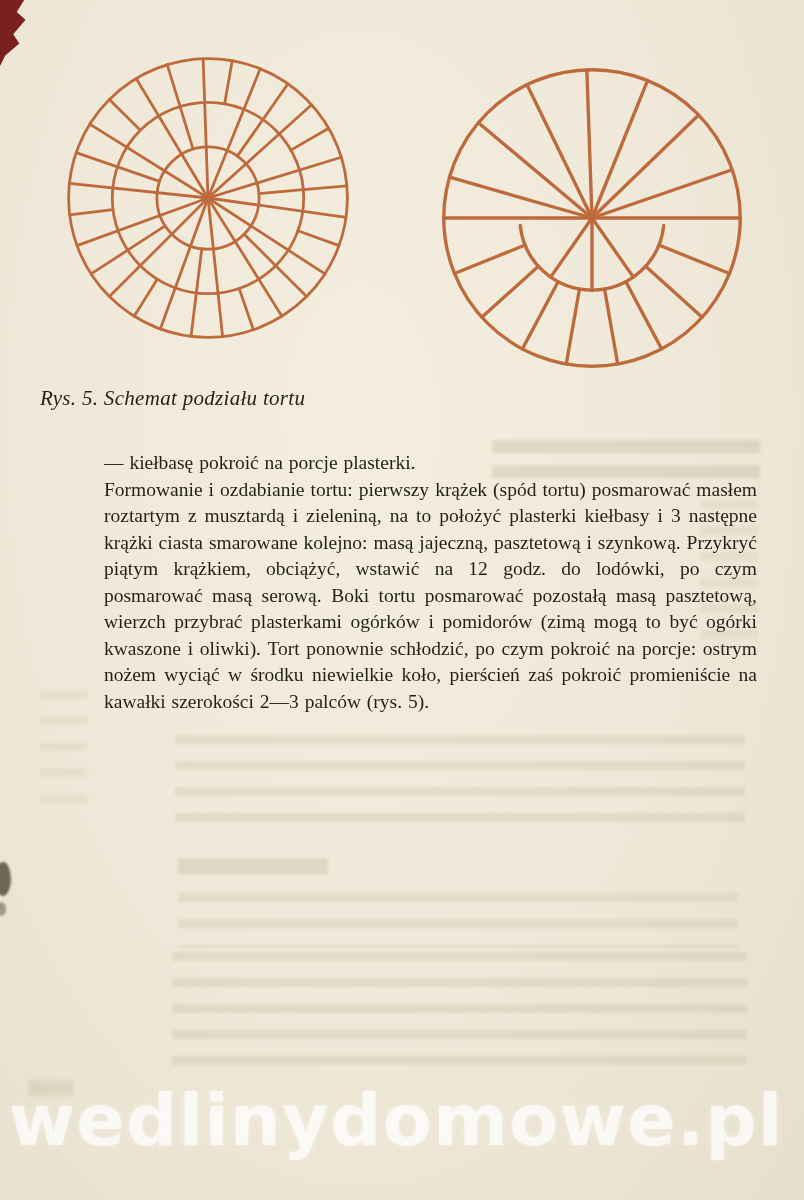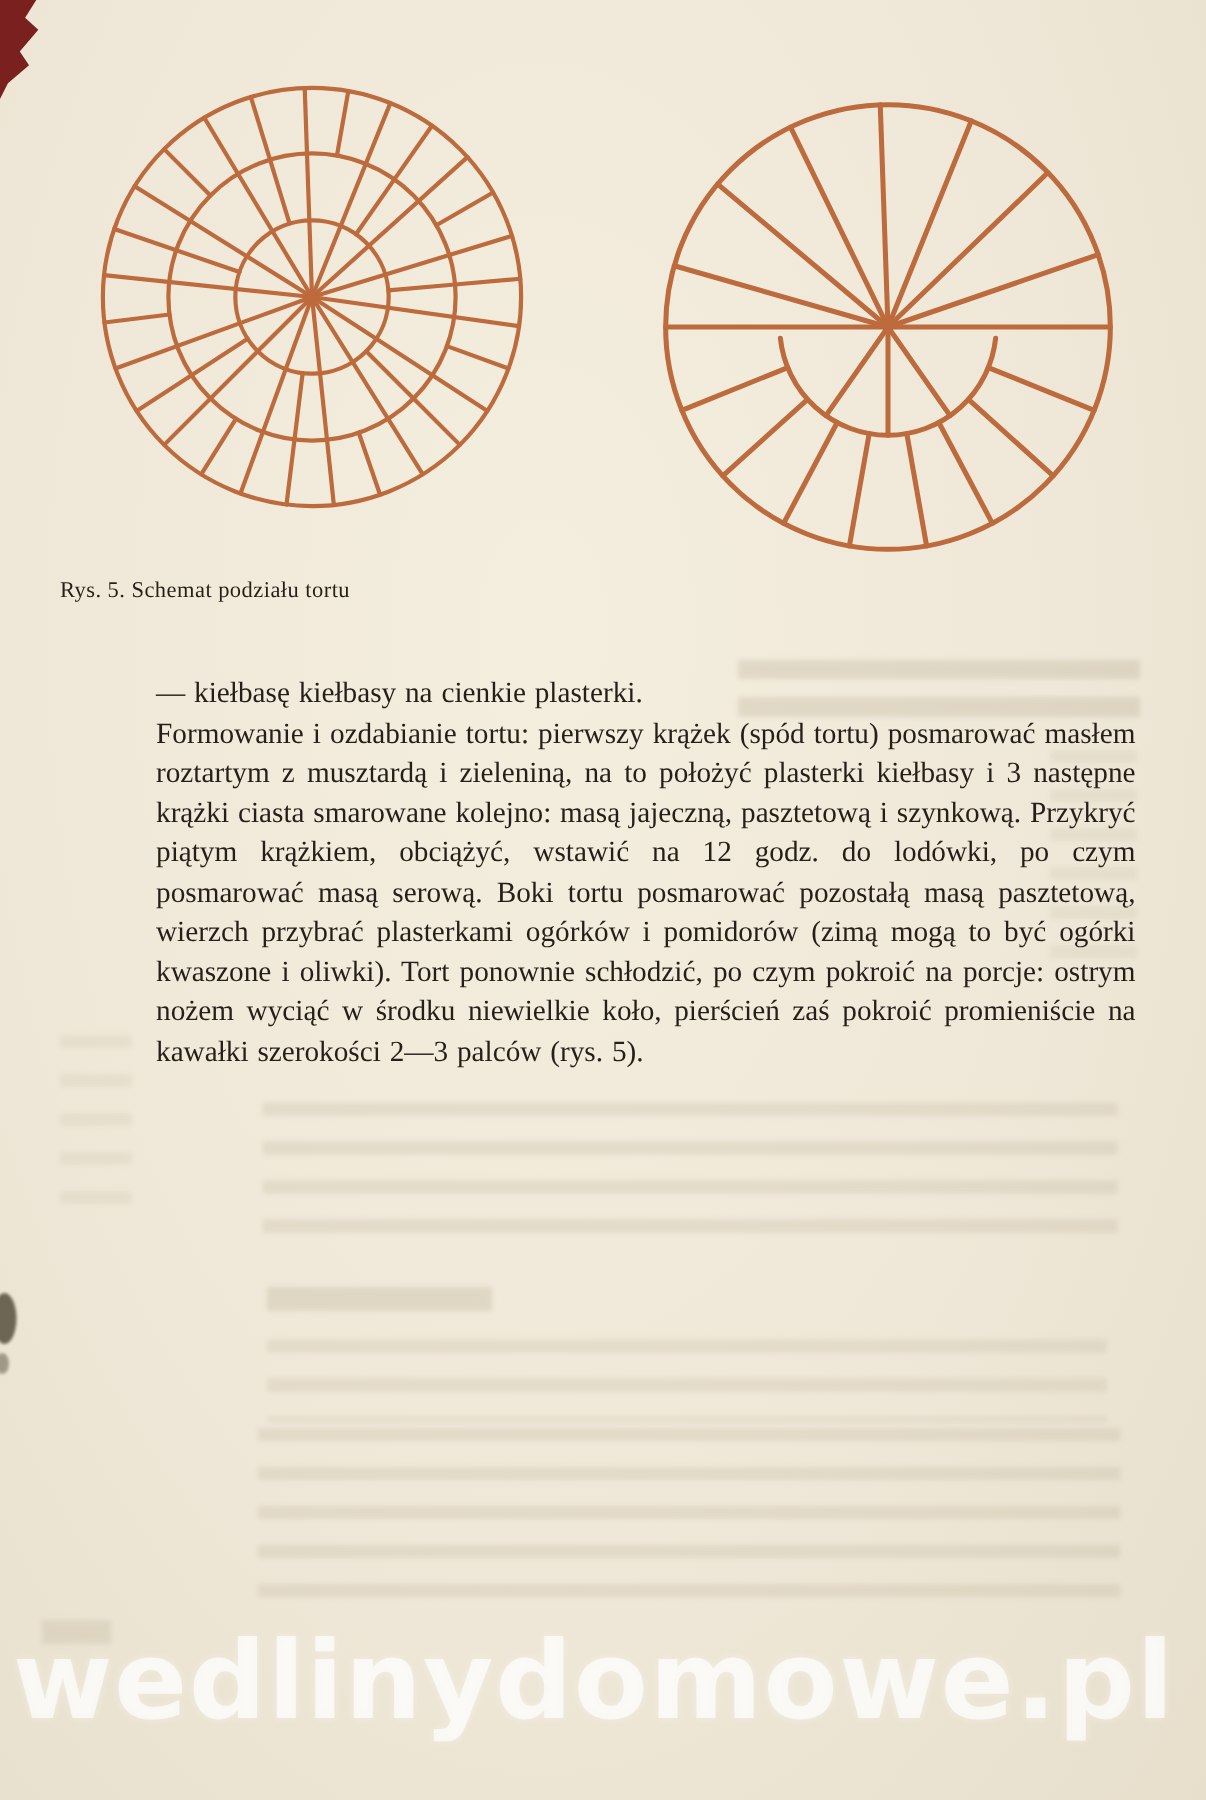--- a/index.html
+++ b/index.html
@@ -15,21 +15,21 @@
   .torn-corner{
     position:absolute;left:0;top:0;width:44px;height:66px;
     background:#7a211f;
     clip-path:polygon(0 0,55% 0,38% 18%,58% 30%,30% 52%,44% 66%,12% 84%,0 100%);
   }
   .diag{position:absolute;}
   .diag-left{left:50px;top:40px;width:316px;height:316px;}
   .diag-right{left:424px;top:50px;width:336px;height:336px;}
   .caption{
     position:absolute;left:40px;top:386px;
-    font-size:15px;letter-spacing:.3px;
+    font-size:21px;letter-spacing:.3px;font-style:italic;
   }
   .bodytext{
     position:absolute;left:104px;top:450px;width:653px;
     font-size:19.5px;line-height:26.5px;text-align:justify;
     word-spacing:1px;
   }
   .bodytext p{margin:0;}
   .watermark{
     position:absolute;left:0;right:12px;top:1078px;
     text-align:center;white-space:nowrap;
@@ -131,21 +131,21 @@
         <line fill="none" stroke="#bd6a3c" stroke-width="3.4" stroke-linecap="round" x1="-12.68" y1="71.89" x2="-26.05" y2="147.72"></line>
         <line fill="none" stroke="#bd6a3c" stroke-width="3.4" stroke-linecap="round" x1="-34.27" y1="64.46" x2="-70.42" y2="132.44"></line>
         <line fill="none" stroke="#bd6a3c" stroke-width="3.4" stroke-linecap="round" x1="-54.25" y1="48.85" x2="-111.47" y2="100.37"></line>
         <line fill="none" stroke="#bd6a3c" stroke-width="3.4" stroke-linecap="round" x1="-67.68" y1="27.35" x2="-139.08" y2="56.19"></line>
         <circle cx="0" cy="0" r="4" fill="#bd6a3c" stroke="none"></circle>
       </svg>
     <figcaption class="caption">Rys. 5. Schemat podziału tortu</figcaption>
   </figure>
 
   <div class="bodytext">
-    <p>— kiełbasę kiełbasy na cienkie plasterki.</p>
+    <p>— kiełbasę pokroić na porcje plasterki.</p>
     <p>Formowanie i ozdabianie tortu: pierwszy krążek (spód tortu) posmarować masłem roztartym z musztardą i zieleniną, na to położyć plasterki kiełbasy i 3 następne krążki ciasta smarowane kolejno: masą jajeczną, pasztetową i szynkową. Przykryć piątym krążkiem, obciążyć, wstawić na 12 godz. do lodówki, po czym posmarować masą serową. Boki tortu posmarować pozostałą masą pasztetową, wierzch przybrać plasterkami ogórków i pomidorów (zimą mogą to być ogórki kwaszone i oliwki). Tort ponownie schłodzić, po czym pokroić na porcje: ostrym nożem wyciąć w środku niewielkie koło, pierścień zaś pokroić promieniście na kawałki szerokości 2—3 palców (rys. 5).</p>
   </div>
 
   <div class="bleed b1"></div>
   <div class="bleed b2"></div>
   <div class="bleed b3"></div>
   <div class="bleed b4"></div>
   <div class="bleed b5"></div>
   <div class="bleed b6"></div>
   <div class="bleed b7"></div>

